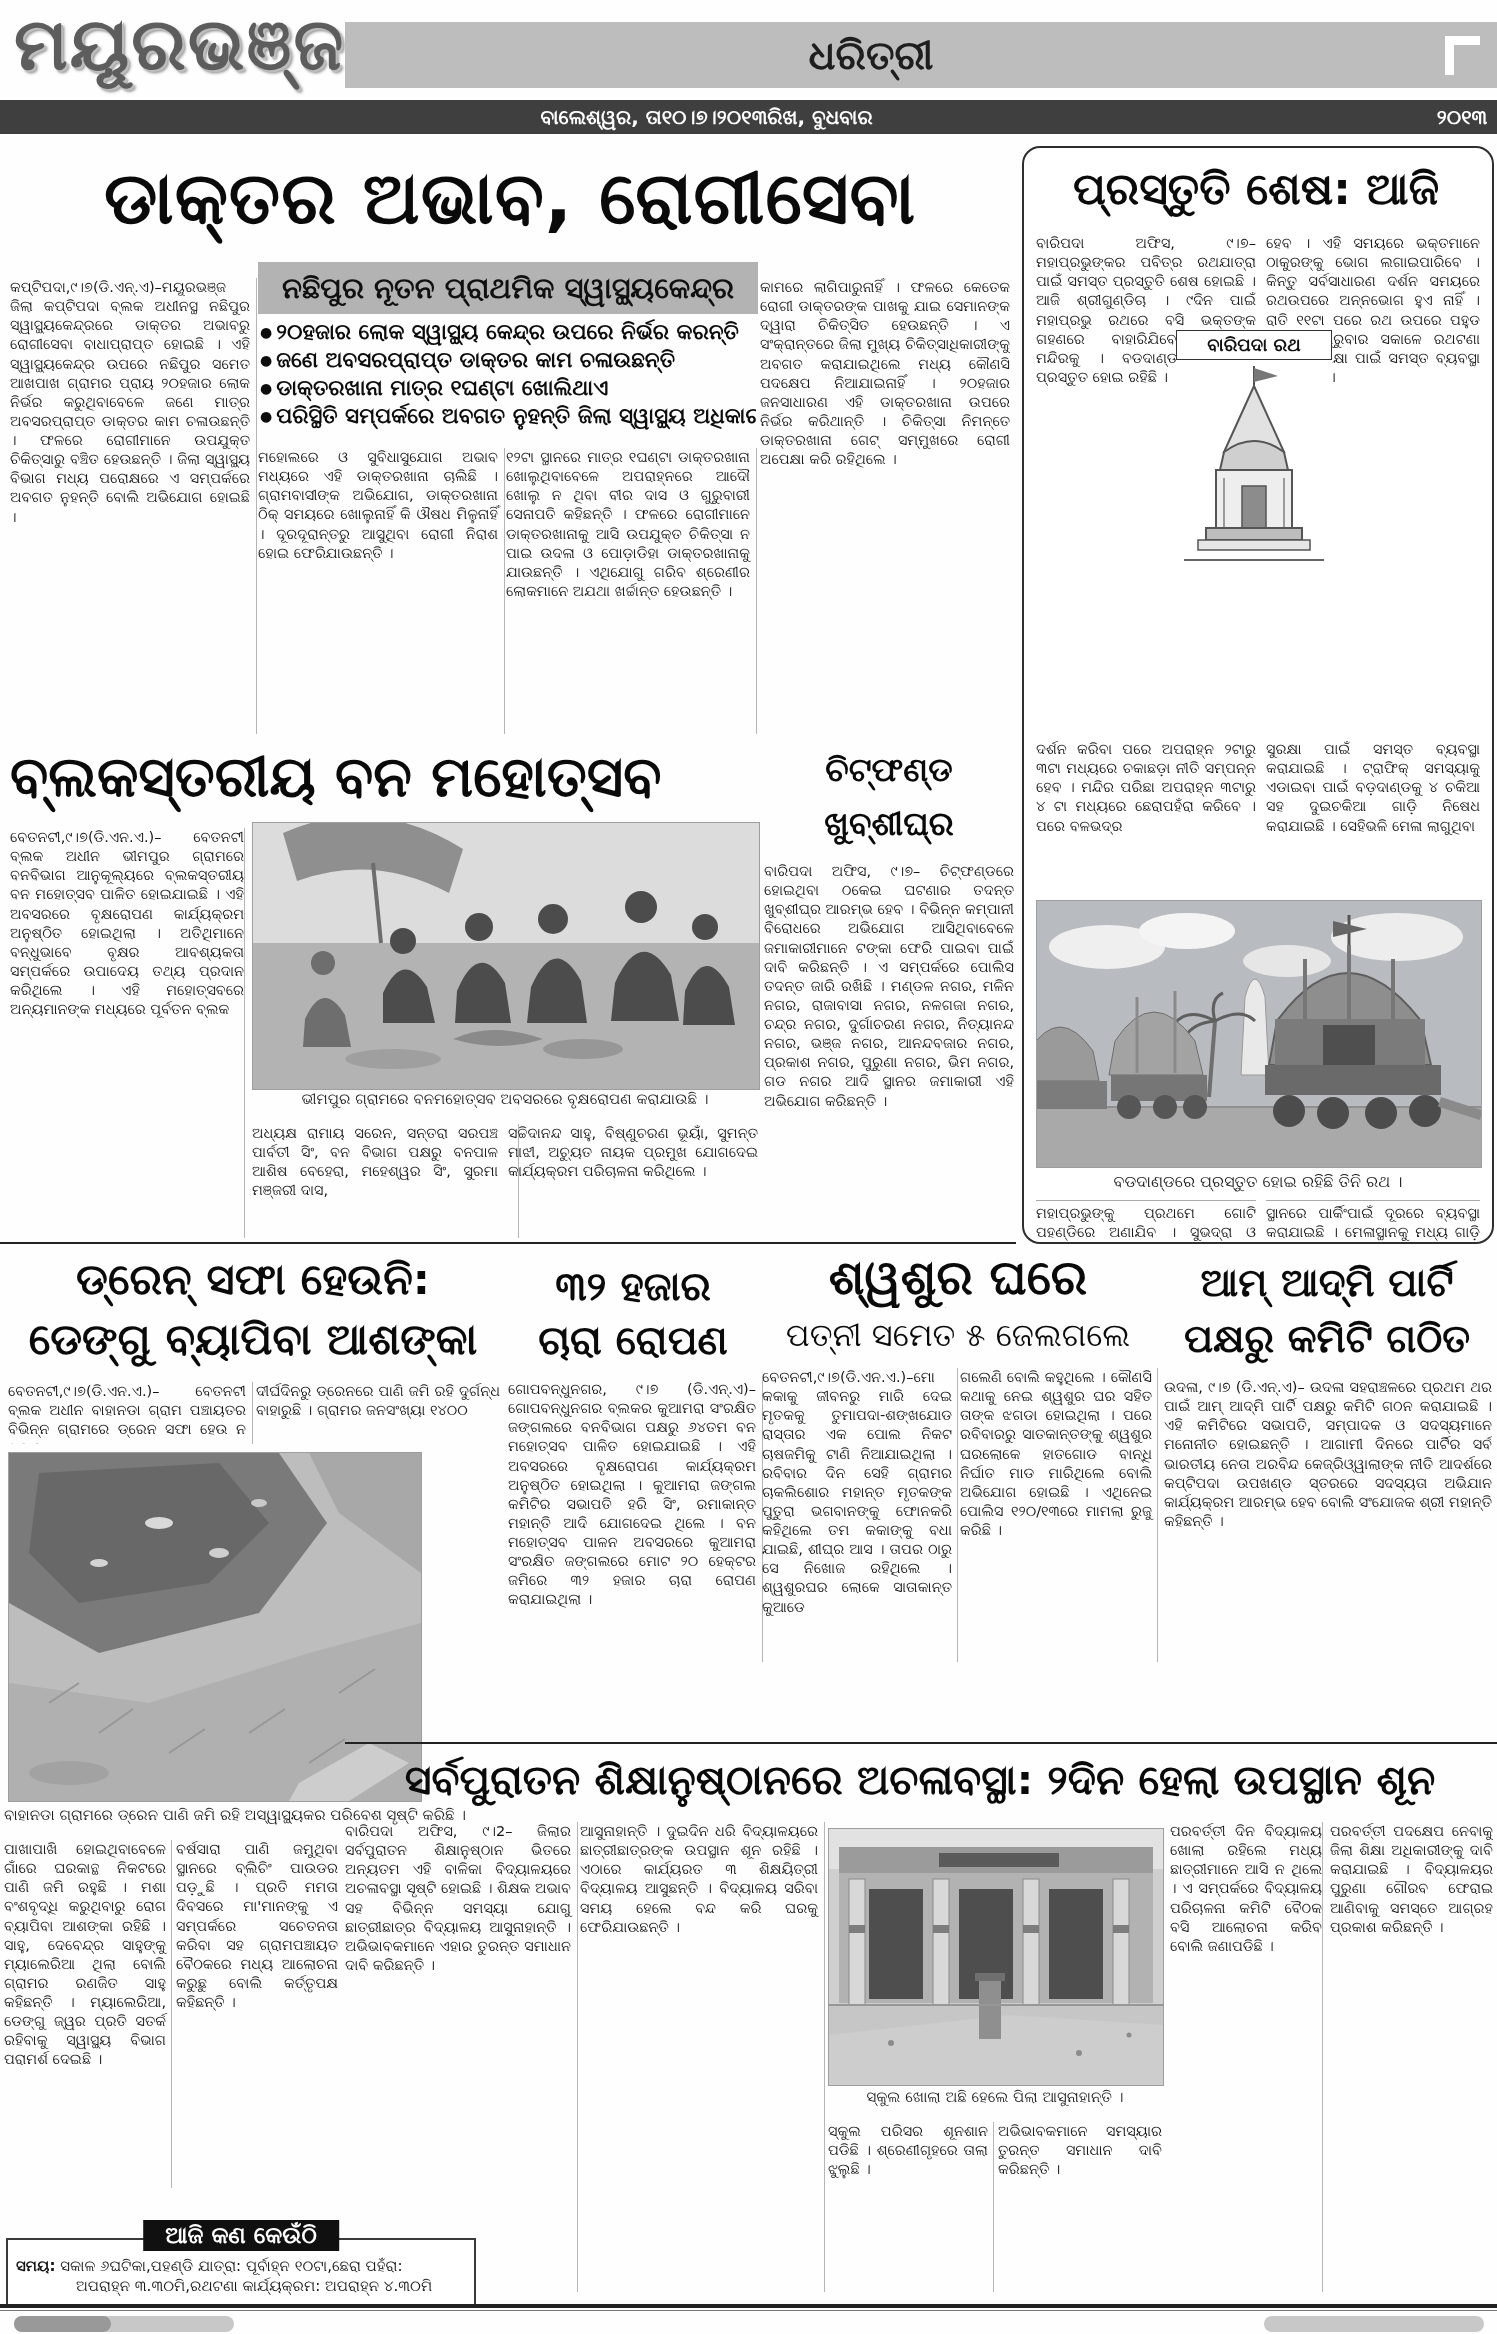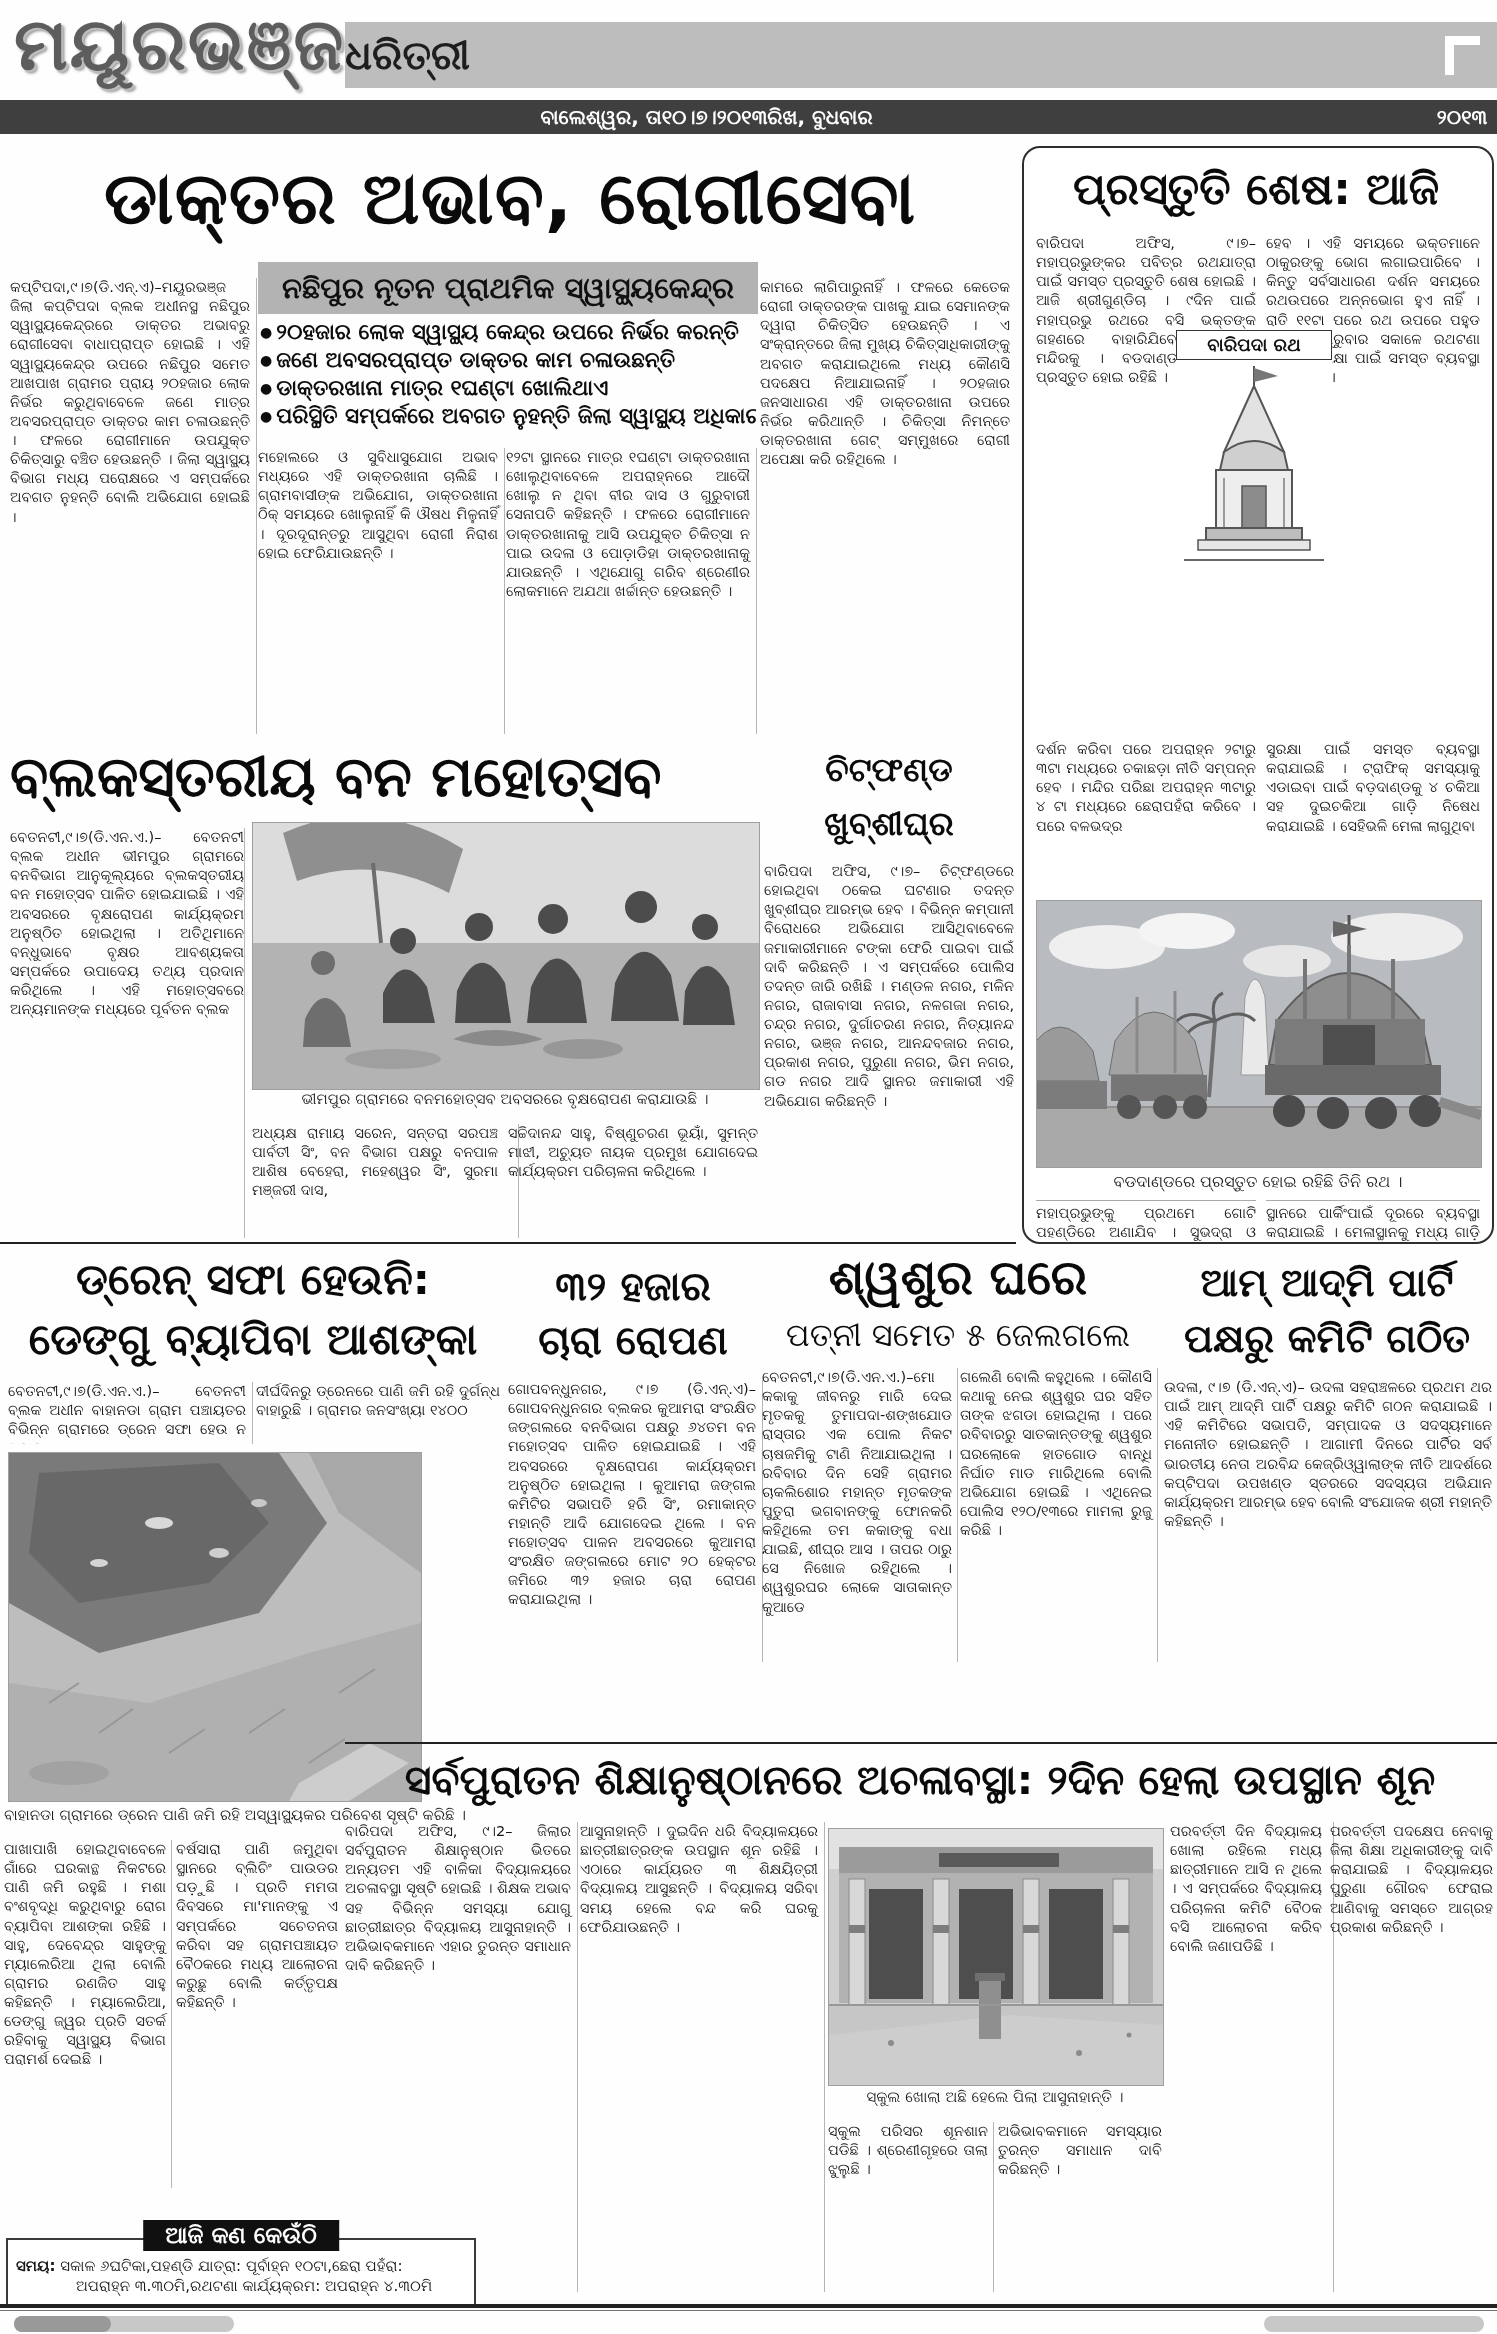--- a/index.html
+++ b/index.html
@@ -8,21 +8,21 @@
   .abs{position:absolute;}
   .txt{font-size:14.5px;line-height:1.32;text-align:justify;color:#151515;overflow:hidden;}
   .hl{font-weight:bold;color:#0a0a0a;overflow:hidden;}
   .cap{font-size:15px;text-align:center;color:#1c1c1c;overflow:hidden;}
   .vr{border-right:1px solid #b5b5b5;}
   .photo{background:#c9c9c9;overflow:hidden;border:1px solid #9e9e9e;}
   .photo svg{display:block;}
   
   .masthead{font-size:72px;font-weight:bold;color:#5d5d5d;letter-spacing:2px;
             text-shadow:2px 2px 0 #bdbdbd,3px 3px 3px #8b8b8b;}
-  .brandbar{background:#bdbdbd;display:flex;align-items:center;justify-content:flex-start;padding-right:44px;}
+  .brandbar{background:#bdbdbd;display:flex;align-items:center;justify-content:center;padding-right:44px;}
   .brandbar span{font-size:40px;font-weight:bold;color:#1e1e1e;}
   .notch{width:0;height:0;border-top:33px solid transparent;border-bottom:33px solid transparent;border-right:26px solid #bdbdbd;}
   .cornerbox{background:#bdbdbd;display:flex;align-items:center;justify-content:center;}
   .cornerglyph{width:26px;height:30px;border-top:9px solid #fff;border-left:9px solid #fff;}
   .datestrip{background:#3f3f3f;color:#fff;display:flex;align-items:center;justify-content:flex-end;
              padding-right:18px;font-size:20px;font-weight:bold;}
   .yearbox{background:#3f3f3f;color:#fff;display:flex;align-items:center;justify-content:center;
            font-size:20px;font-weight:bold;}
   
   .infobox-title{background:#b3b3b3;font-size:29px;font-weight:bold;text-align:center;
@@ -273,21 +273,21 @@
       <rect x="146" y="144" width="30" height="8" fill="#6f6f6f"></rect>
       <line x1="0" y1="176" x2="334" y2="176" stroke="#979797" stroke-width="2"></line>
       <circle cx="62" cy="214" r="3" fill="#8b8b8b"></circle>
         <circle cx="250" cy="224" r="3" fill="#8b8b8b"></circle>
       <circle cx="300" cy="206" r="2.5" fill="#8b8b8b"></circle>
     </svg>
   </div>
   <div class="abs cap" style="left:828px;top:2088px;width:334px;height:26px;">ସ୍କୁଲ ଖୋଲା ଅଛି ହେଲେ ପିଲା ଆସୁନାହାନ୍ତି ।</div>
   <div class="abs txt vr" style="left:828px;top:2122px;width:160px;height:170px;padding-right:5px;">ସ୍କୁଲ ପରିସର ଶୂନଶାନ ପଡିଛି । ଶ୍ରେଣୀଗୃହରେ ତାଲା ଝୁଲୁଛି ।</div>
   <div class="abs txt" style="left:998px;top:2122px;width:164px;height:170px;">ଅଭିଭାବକମାନେ ସମସ୍ୟାର ତୁରନ୍ତ ସମାଧାନ ଦାବି କରିଛନ୍ତି ।</div>
-  <div class="abs txt vr" style="left:1170px;top:1822px;width:152px;height:470px;padding-right:11px;">ପରବର୍ତ୍ତୀ ଦିନ ବିଦ୍ୟାଳୟ ଖୋଲା ରହିଲେ ମଧ୍ୟ ଛାତ୍ରୀମାନେ ଆସି ନ ଥିଲେ । ଏ ସମ୍ପର୍କରେ ବିଦ୍ୟାଳୟ ପରିଚାଳନା କମିଟି ବୈଠକ ବସି ଆଲୋଚନା କରିବ ବୋଲି ଜଣାପଡିଛି ।</div>
+  <div class="abs txt vr" style="left:1170px;top:1822px;width:152px;height:470px;padding-right:0;">ପରବର୍ତ୍ତୀ ଦିନ ବିଦ୍ୟାଳୟ ଖୋଲା ରହିଲେ ମଧ୍ୟ ଛାତ୍ରୀମାନେ ଆସି ନ ଥିଲେ । ଏ ସମ୍ପର୍କରେ ବିଦ୍ୟାଳୟ ପରିଚାଳନା କମିଟି ବୈଠକ ବସି ଆଲୋଚନା କରିବ ବୋଲି ଜଣାପଡିଛି ।</div>
   <div class="abs txt" style="left:1330px;top:1822px;width:163px;height:470px;">ପରବର୍ତ୍ତୀ ପଦକ୍ଷେପ ନେବାକୁ ଜିଲା ଶିକ୍ଷା ଅଧିକାରୀଙ୍କୁ ଦାବି କରାଯାଇଛି । ବିଦ୍ୟାଳୟର ପୁରୁଣା ଗୌରବ ଫେରାଇ ଆଣିବାକୁ ସମସ୍ତେ ଆଗ୍ରହ ପ୍ରକାଶ କରିଛନ୍ତି ।</div>
 
   <div class="abs todaybox" style="left:6px;top:2238px;width:466px;height:64px;">
     <div class="todaytab">ଆଜି କଣ କେଉଁଠି</div>
     <div style="padding:16px 8px 2px 8px;">
       <div class="todayline"><b>ସମୟ:</b>
         <span>ସକାଳ ୬ଘଟିକା,ପହଣ୍ଡି ଯାତ୍ରା: ପୂର୍ବାହ୍ନ ୧୦ଟା,ଛେରା ପହଁରା:</span></div>
       <div class="todayline" style="padding-left:60px;">ଅପରାହ୍ନ ୩.୩୦ମି,ରଥଟଣା କାର୍ଯ୍ୟକ୍ରମ: ଅପରାହ୍ନ ୪.୩୦ମି</div>
     </div>
   </div>

